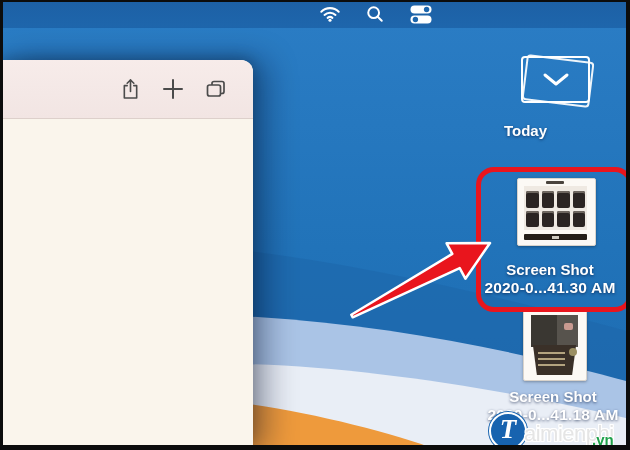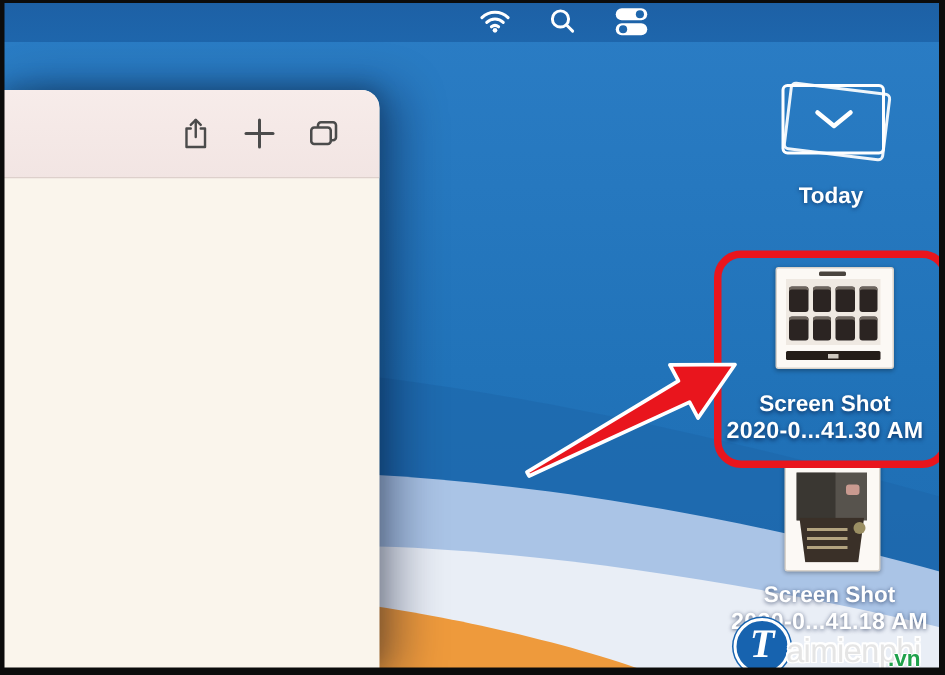--- a/index.html
+++ b/index.html
@@ -28,21 +28,21 @@
            border-bottom:1px solid #ddd0cb;border-radius:0 12px 0 0;}
   .tb-btn{position:absolute;top:14px;width:30px;height:30px;display:flex;align-items:center;justify-content:center;
           border-radius:6px;}
   .tb-share{left:115px;} .tb-plus{left:158px;} .tb-tabs{left:201px;}
 
   
   .today-sheet{position:absolute;left:524px;top:58px;width:64px;height:42px;z-index:9;
                border:2.5px solid rgba(255,255,255,.92);border-radius:4px;transform:rotate(7deg);}
   .today-box{position:absolute;left:521px;top:56px;width:65px;height:43px;z-index:10;
              border:2.5px solid #fff;border-radius:4px;display:flex;align-items:center;justify-content:center;}
-  .today-label{position:absolute;left:504px;top:122px;width:100px;text-align:center;z-index:10;
+  .today-label{position:absolute;left:504px;top:122px;width:100px;text-align:left;z-index:10;
                color:#fff;font-weight:bold;font-size:15px;text-shadow:0 1px 3px rgba(0,20,60,.6);}
 
   
   .file-label{position:absolute;text-align:center;color:#fff;font-weight:bold;z-index:12;
               text-shadow:0 1px 3px rgba(0,20,60,.65);line-height:18px;}
   .fl1{left:460px;top:261px;width:180px;font-size:15px;}
   .fl1 .date{font-size:15.5px;letter-spacing:.2px;}
   .fl2{left:463px;top:388px;width:180px;font-size:15px;}
   .fl2 .date{font-size:15.5px;letter-spacing:.2px;}
 

